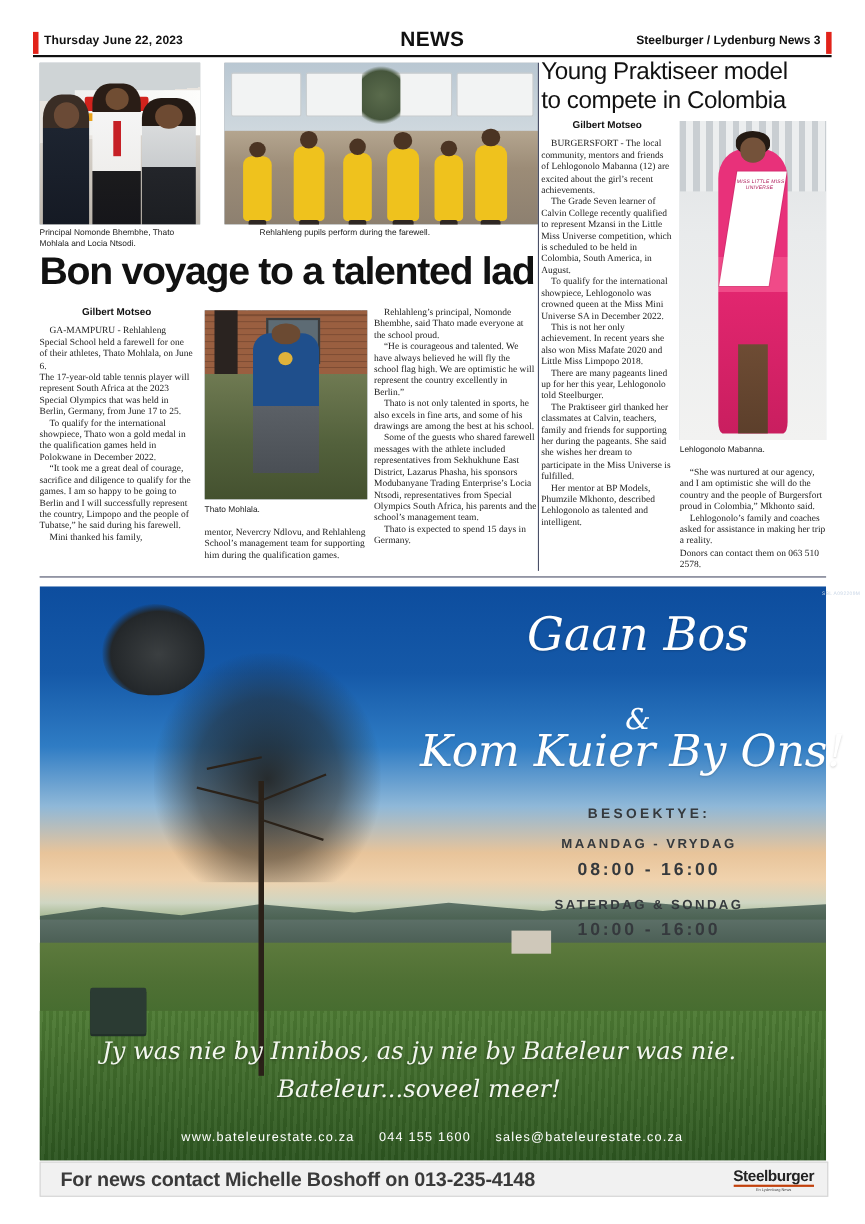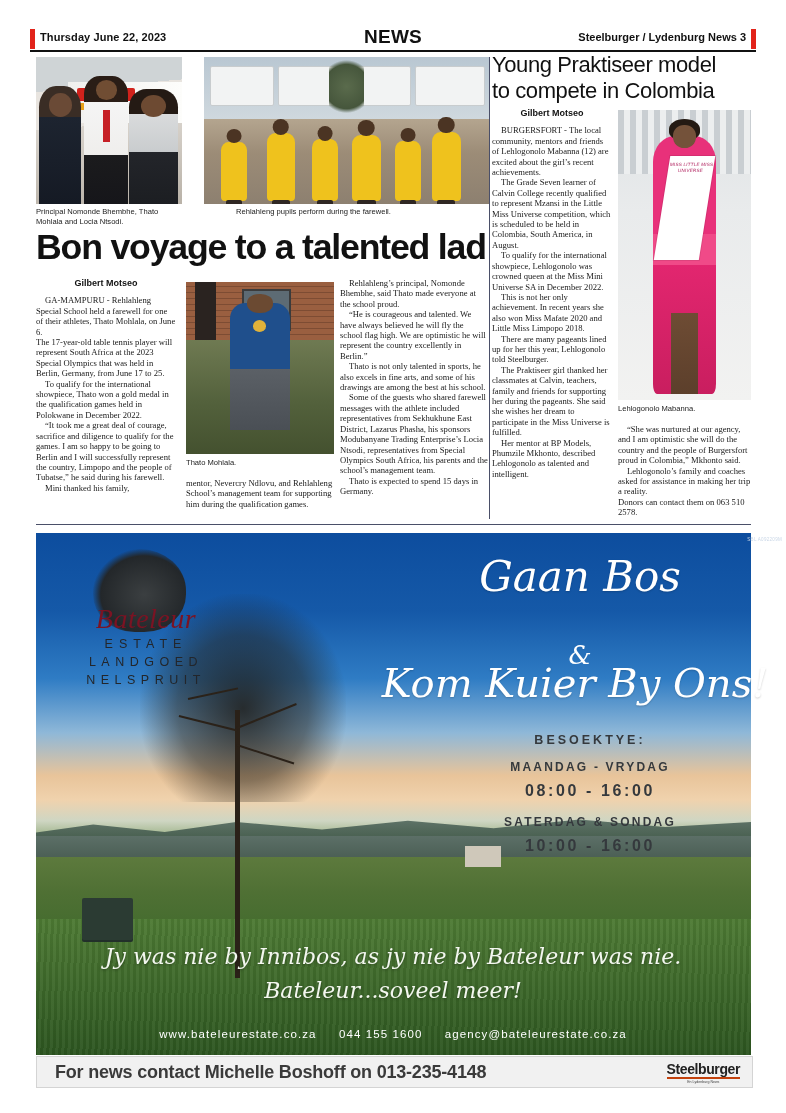--- a/index.html
+++ b/index.html
@@ -98,21 +98,21 @@
   .script1{position:absolute;left:415px;top:552px;width:330px;font-family:"DejaVu Serif",serif;font-style:italic;font-size:42px;line-height:50px;color:#fff;text-align:center;text-shadow:0 1px 2px rgba(0,0,0,.18);}
   .amp{position:absolute;left:415px;top:640px;width:330px;text-align:center;font-family:"DejaVu Serif",serif;font-style:italic;font-size:26px;color:#fff;}
   .script2{position:absolute;left:380px;top:660px;width:390px;font-family:"DejaVu Serif",serif;font-style:italic;font-size:40px;line-height:46px;color:#fff;text-align:center;text-shadow:0 1px 2px rgba(0,0,0,.18);}
 
   .hours{position:absolute;left:440px;top:733px;width:300px;text-align:center;font-family:"Liberation Sans",sans-serif;color:#35393d;}
   .hours .h-t{font-size:12.5px;font-weight:bold;letter-spacing:3px;margin-bottom:13px;}
   .hours .h-d{font-size:12px;font-weight:bold;letter-spacing:2.2px;}
   .hours .h-v{font-size:16px;font-weight:bold;letter-spacing:2.6px;margin-top:8px;}
   .hours .gap{height:15px;}
 
-  .slogan{position:absolute;left:40px;top:940px;width:706px;text-align:center;font-family:"DejaVu Serif",serif;font-style:italic;color:#f3f7ef;font-size:22px;line-height:34px;text-shadow:0 1px 3px rgba(0,0,0,.35);}
+  .slogan{position:absolute;left:28px;top:940px;width:706px;text-align:center;font-family:"DejaVu Serif",serif;font-style:italic;color:#f3f7ef;font-size:22px;line-height:34px;text-shadow:0 1px 3px rgba(0,0,0,.35);}
 
   .contact{position:absolute;left:40px;top:1028px;width:706px;text-align:center;font-family:"Liberation Sans",sans-serif;font-size:11.5px;color:#fff;letter-spacing:1.1px;}
   .contact span{margin:0 9px;}
 
   .adcode{position:absolute;right:4px;top:537px;font-family:"Liberation Sans",sans-serif;font-size:4.5px;color:#c9d6e6;letter-spacing:.3px;}
 
   
   .footer{position:absolute;left:36px;top:1056px;width:715px;height:30px;background:#f1f1f1;border:1px solid #d4d4d4;}
   .footer .txt{position:absolute;left:18px;top:5px;font-family:"Liberation Sans",sans-serif;font-weight:bold;font-size:18px;color:#3a3a3a;letter-spacing:-.2px;}
   .footer .brand{position:absolute;right:12px;top:4px;text-align:center;}
@@ -247,26 +247,20 @@
       <div class="branch" style="left:47%;top:38%;width:28%;transform:rotate(18deg);"></div>
       <div class="branch" style="left:20%;top:31%;width:28%;transform:rotate(14deg);"></div>
       <div class="branch" style="left:24%;top:27%;width:24%;transform:rotate(-12deg);"></div>
     </div>
     <div class="bird"></div>
     <div class="bench"></div>
   </div>
 
   <div class="adcode">SBL A092209M</div>
 
-  <div class="logo">
-    <div class="word">Bateleur</div>
-    <div class="sub">ESTATE</div>
-    <div class="sub2">LANDGOED</div>
-    <div class="sub2">NELSPRUIT</div>
-  </div>
 
   <div class="script1">Gaan Bos</div>
   <div class="amp">&amp;</div>
   <div class="script2">Kom Kuier By Ons!</div>
 
   <div class="hours">
     <div class="h-t">BESOEKTYE:</div>
     <div class="h-d">MAANDAG - VRYDAG</div>
     <div class="h-v">08:00 - 16:00</div>
     <div class="gap"></div>
@@ -275,21 +269,21 @@
   </div>
 
   <div class="slogan">
     <div>Jy was nie by Innibos, as jy nie by Bateleur was nie.</div>
     <div>Bateleur...soveel meer!</div>
   </div>
 
   <div class="contact">
     <span>www.bateleurestate.co.za</span>
     <span>044 155 1600</span>
-    <span>agency@bateleurestate.co.za</span>
+    <span>sales@bateleurestate.co.za</span>
   </div>
 
   <div class="footer">
     <div class="txt">For news contact Michelle Boshoff on 013-235-4148</div>
     <div class="brand">
       <div class="b1">Steelburger</div>
       <div class="b2">En Lydenburg News</div>
     </div>
   </div>
 

